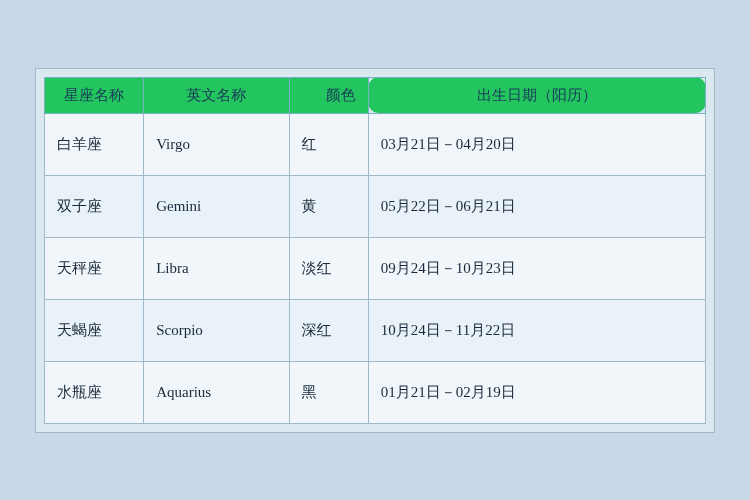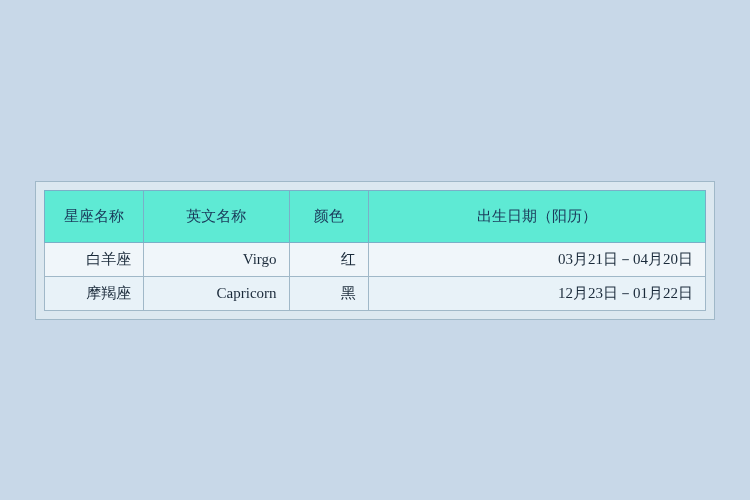--- a/index.html
+++ b/index.html
@@ -25,44 +25,44 @@
       width: 680px;
     }
 
     table {
       width: 100%;
       border-collapse: collapse;
       font-size: 15px;
     }
 
     thead tr th {
-      background-color: #5eead4;
+      background-color: #22c55e;
       border: 1px solid #7aafc8;
-      padding: 16px 12px;
+      padding: 8px 12px;
       text-align: center;
       font-weight: normal;
       color: #1a3a5a;
     }
 
     tbody tr td {
       border: 1px solid #a0b8c8;
-      padding: 7px 12px;
-      text-align: right;
+      padding: 21px 12px;
+      text-align: left;
       color: #1a2a3a;
       background-color: #f0f6fa;
     }
 
     tbody tr:nth-child(even) td {
       background-color: #e8f2f8;
     }
 
     .col-chinese { width: 15%; }
     .col-english { width: 22%; }
-    .col-color   { width: 12%; }
-    .col-date    { width: 51%; }
+    .col-color   { width: 12%; text-align: right; }
+    .col-date    { width: 51%; border-radius: 11px; }
   </style>
 </head>
 <body>
 
 <div class="table-container">
   <table>
     <thead>
       <tr>
         <th class="col-chinese">星座名称</th>
         <th class="col-english">英文名称</th>
@@ -71,20 +71,38 @@
       </tr>
     </thead>
     <tbody id="table-body">
     <tr>
           <td>白羊座</td>
           <td>Virgo</td>
           <td>红</td>
           <td>03月21日－04月20日</td>
         </tr>
         <tr>
-          <td>摩羯座</td>
-          <td>Capricorn</td>
+          <td>双子座</td>
+          <td>Gemini</td>
+          <td>黄</td>
+          <td>05月22日－06月21日</td>
+        </tr>
+        <tr>
+          <td>天秤座</td>
+          <td>Libra</td>
+          <td>淡红</td>
+          <td>09月24日－10月23日</td>
+        </tr>
+        <tr>
+          <td>天蝎座</td>
+          <td>Scorpio</td>
+          <td>深红</td>
+          <td>10月24日－11月22日</td>
+        </tr>
+        <tr>
+          <td>水瓶座</td>
+          <td>Aquarius</td>
           <td>黑</td>
-          <td>12月23日－01月22日</td>
+          <td>01月21日－02月19日</td>
         </tr>
       </tbody>
   </table>
 </div>
 
 </body></html>

